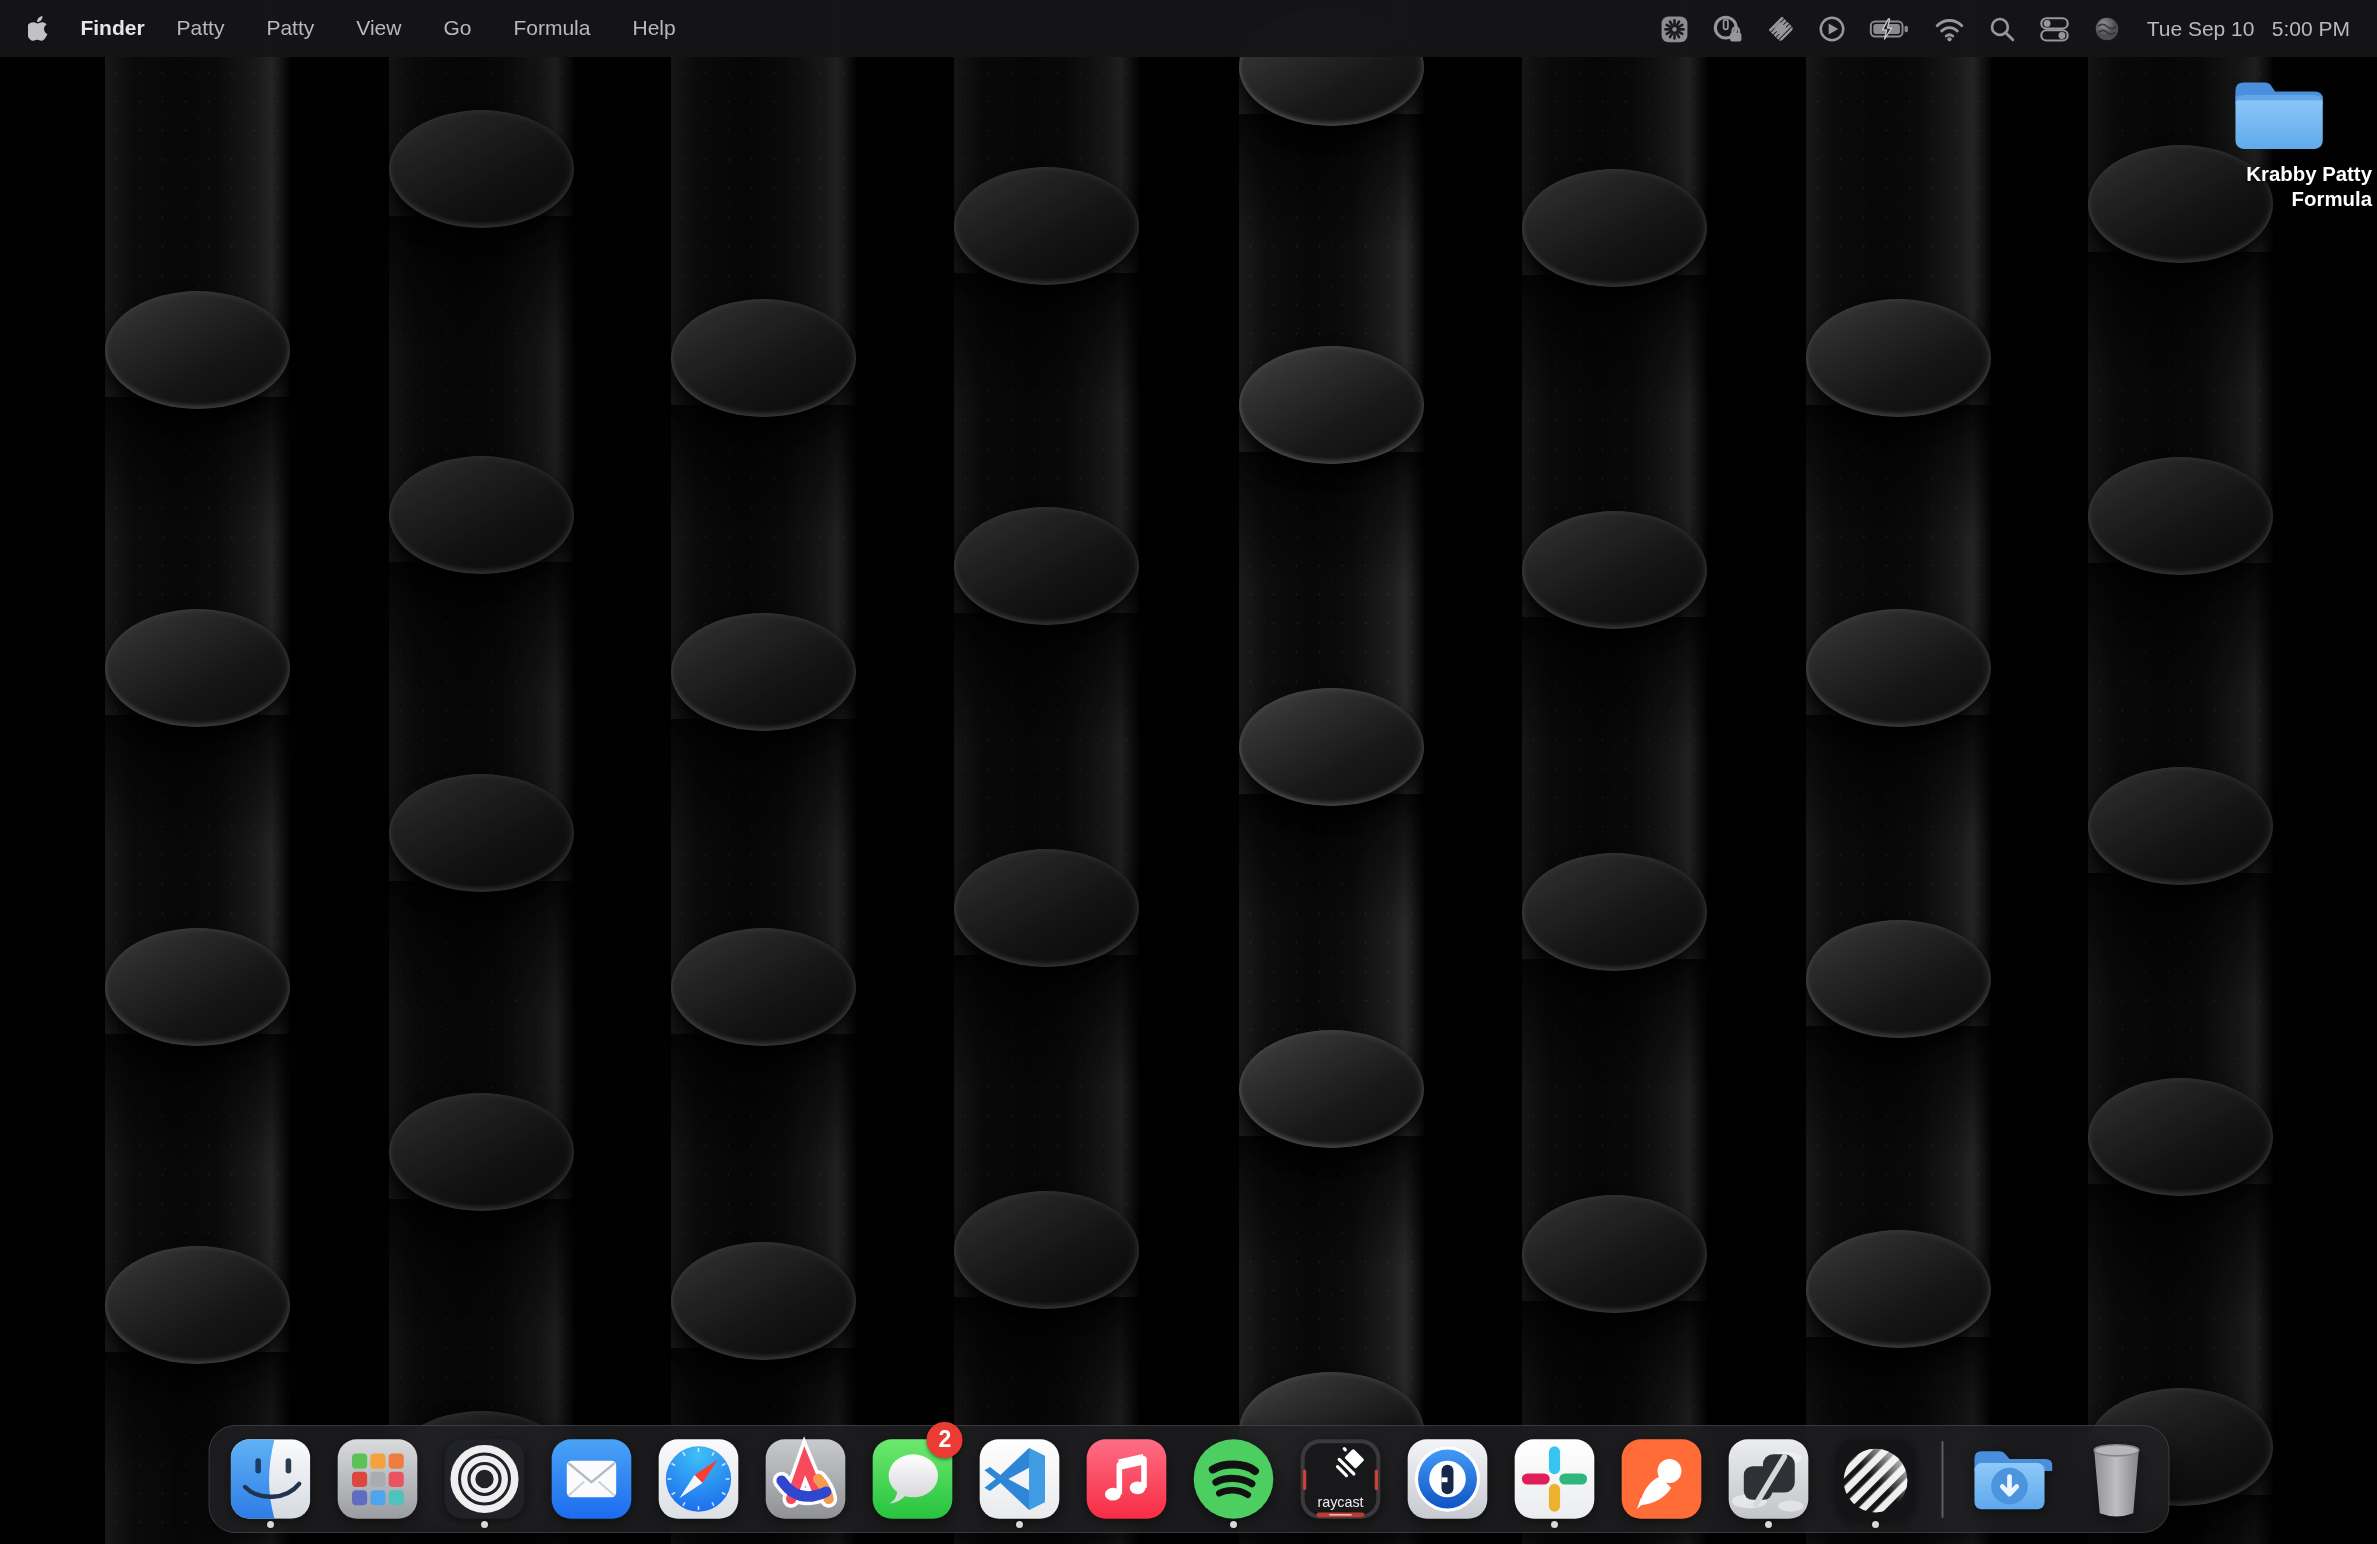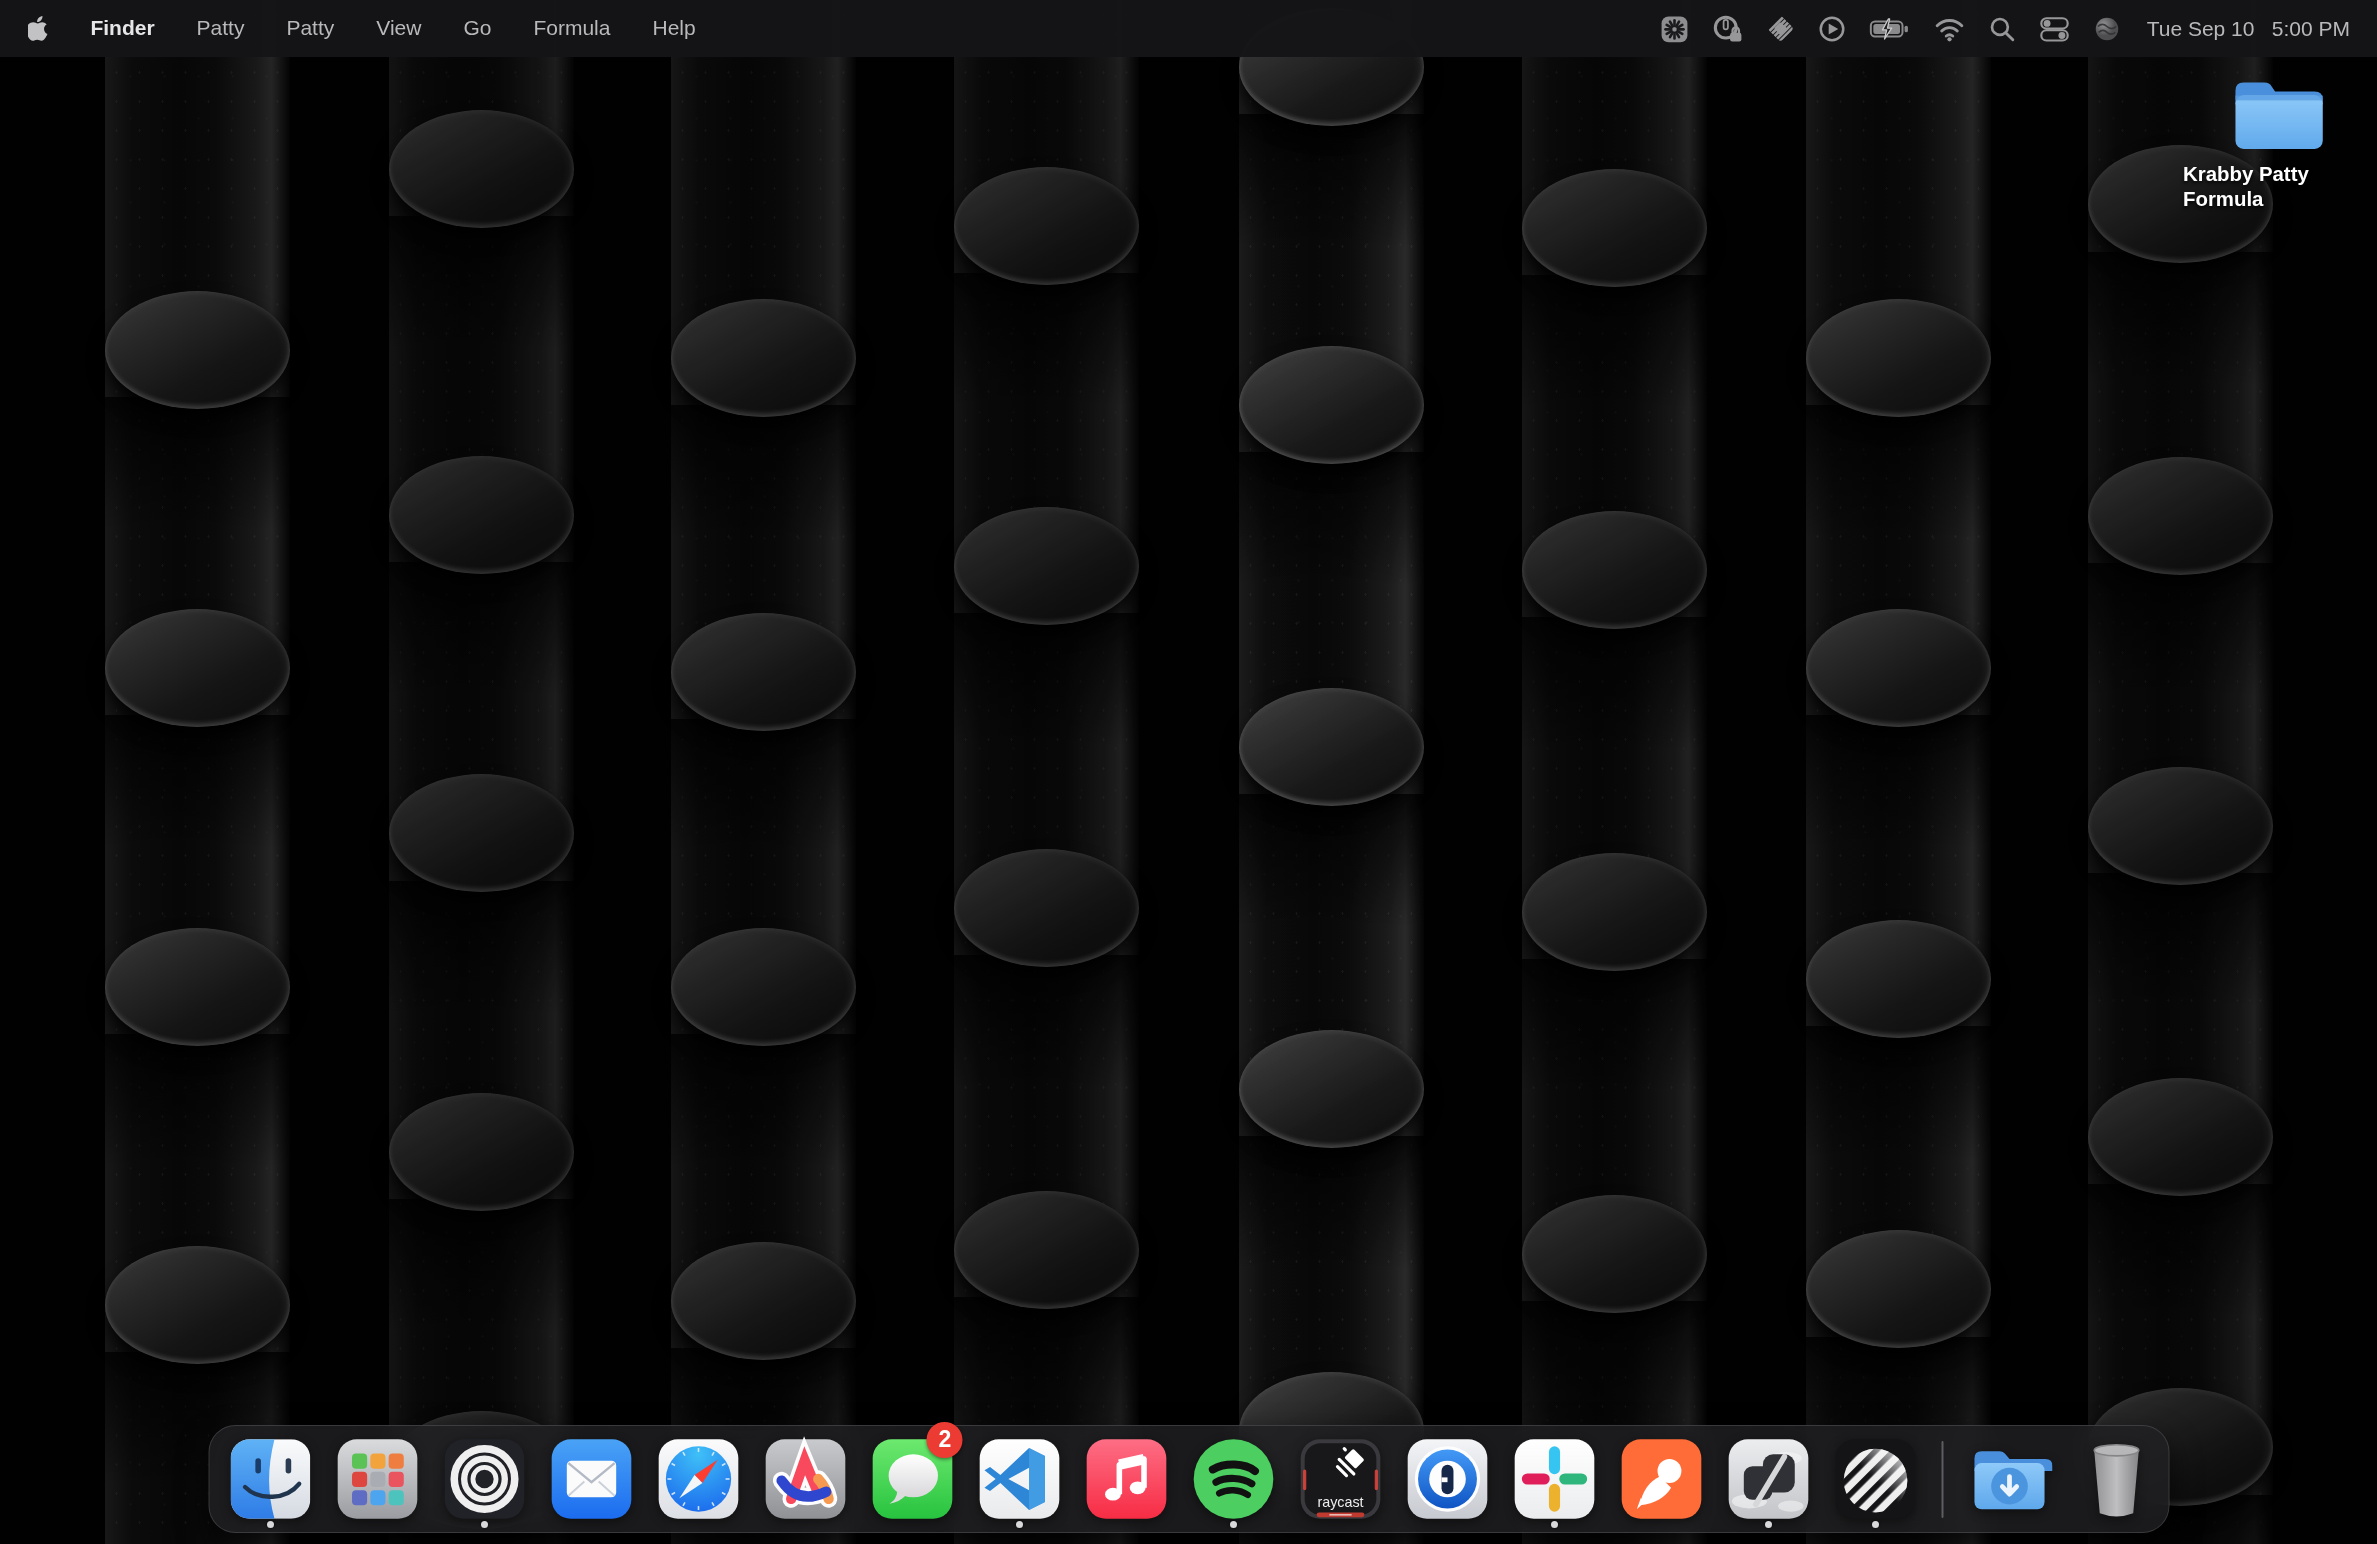--- a/index.html
+++ b/index.html
@@ -21,33 +21,33 @@
     box-shadow:inset 0 -3.1px 5.5px rgba(255,255,255,.17),
                inset -4.7px -1.6px 9.4px rgba(255,255,255,.06),
                inset 0 3.1px 7.9px rgba(255,255,255,.04),
                0 9.4px 17.3px rgba(0,0,0,.85);}
 
   
   #menubar{position:absolute;top:0;left:0;right:0;height:57px;z-index:20;
     background:rgba(21,21,23,.97);display:flex;align-items:center;
     justify-content:space-between;padding:0 27px 0 28px;box-sizing:border-box;}
   .mb-left,.mb-right{display:flex;align-items:center;}
-  .mb-left{gap:42px;}
+  .mb-left{gap:32px;}
   .apple-wrap{display:flex;align-items:center;}
   .mb-item{font-size:21px;color:#b9b9bb;cursor:default;white-space:nowrap;}
   .mb-app{font-weight:700;color:#e6e6e8;}
   .st-icon{display:flex;align-items:center;margin-left:21px;}
   .mb-date{font-size:21px;color:#b9b9bb;margin-left:25px;}
   .mb-time{font-size:21px;color:#b9b9bb;margin-left:17.3px;}
 
   
   #desktop-folder{position:absolute;left:2181px;top:71px;width:193px;z-index:5;
     display:flex;flex-direction:column;align-items:center;cursor:default;}
   .folder-label{margin-top:4.7px;font-size:20.4px;font-weight:700;color:#fff;
-    text-align:left;line-height:1.22;text-shadow:0 1.6px 3.9px rgba(0,0,0,.95);width:189px;}
+    text-align:right;line-height:1.22;text-shadow:0 1.6px 3.9px rgba(0,0,0,.95);width:189px;}
 
   
   #dock{position:absolute;bottom:11px;left:50%;transform:translateX(-50%);
     width:1961px;height:108px;border-radius:27px;z-index:20;
     background:rgba(32,32,35,.8);border:1.6px solid rgba(125,125,130,.32);
     box-shadow:0 14px 31px rgba(0,0,0,.7);box-sizing:border-box;
     backdrop-filter:blur(14px);}
   #dock-items{display:flex;align-items:center;height:100%;padding:0 7.9px;}
   .dock-item{position:relative;width:107px;height:105px;display:flex;
     align-items:center;justify-content:center;flex:none;cursor:pointer;}

